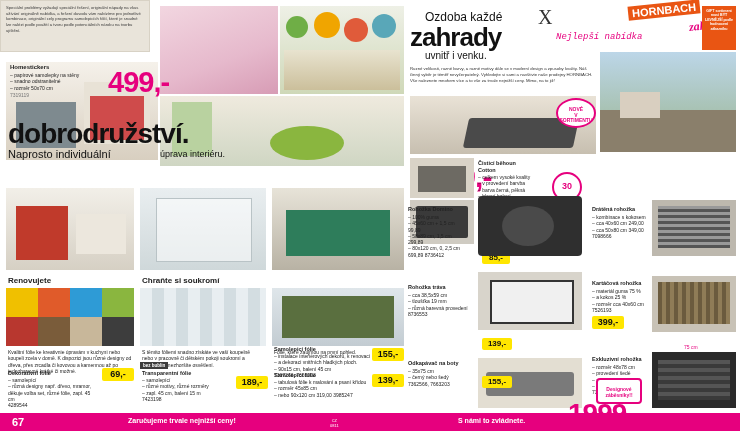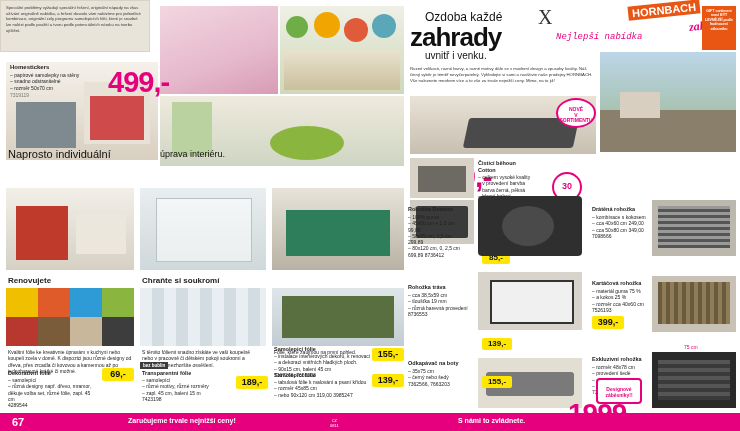--- a/index.html
+++ b/index.html
@@ -77,20 +77,21 @@
   <div id="left-top-text">Speciální problémy vyžadují speciální řešení, originální nápady na vkus užívání originálně nabídka, a řešení důvodu vám nabízíme pro jednotlivé kombinace, originální cely programu samolepicích fólií, které je snadné lze nalézt podle použití a tvoru podle potenciálních nároků na tvorbu ujištění.</div>
 
   <div class="cap ttl" style="left:10px;top:64px;font-size:6px;">Homestickers</div>
   <div class="cap" style="left:10px;top:72px;width:90px;white-space:pre-line;">– papírové samolepky na stěny
 – snadno odstranitelné
 – rozměr 50x70 cm</div>
   <div class="cap" style="left:10px;top:92px;color:#777;">7319119</div>
 
   <div class="bigprice" style="left:108px;top:66px;font-size:29px;">499,-</div>
 
+  <div id="headline2">dobrodružství.</div>
   <div id="headline3">Naprosto individuální</div>
   <div id="headline4">úprava interiéru.</div>
 
   <div class="photo" style="left:600px;top:52px;width:136px;height:100px;background:linear-gradient(180deg,#bcd6e8,#9ab48e);">
     <div class="abs" style="left:0;top:58px;width:136px;height:42px;background:#8a7f6b;"></div>
     <div class="abs" style="left:20px;top:40px;width:40px;height:26px;background:#d9cfc0;"></div>
   </div>
   <div class="photo" style="left:410px;top:96px;width:186px;height:58px;background:linear-gradient(180deg,#e9e2d6,#c7bfb0);">
     <div class="abs" style="left:56px;top:22px;width:110px;height:30px;background:#4a4a4a;border-radius:3px;transform:skewX(-12deg);"></div>
   </div>

